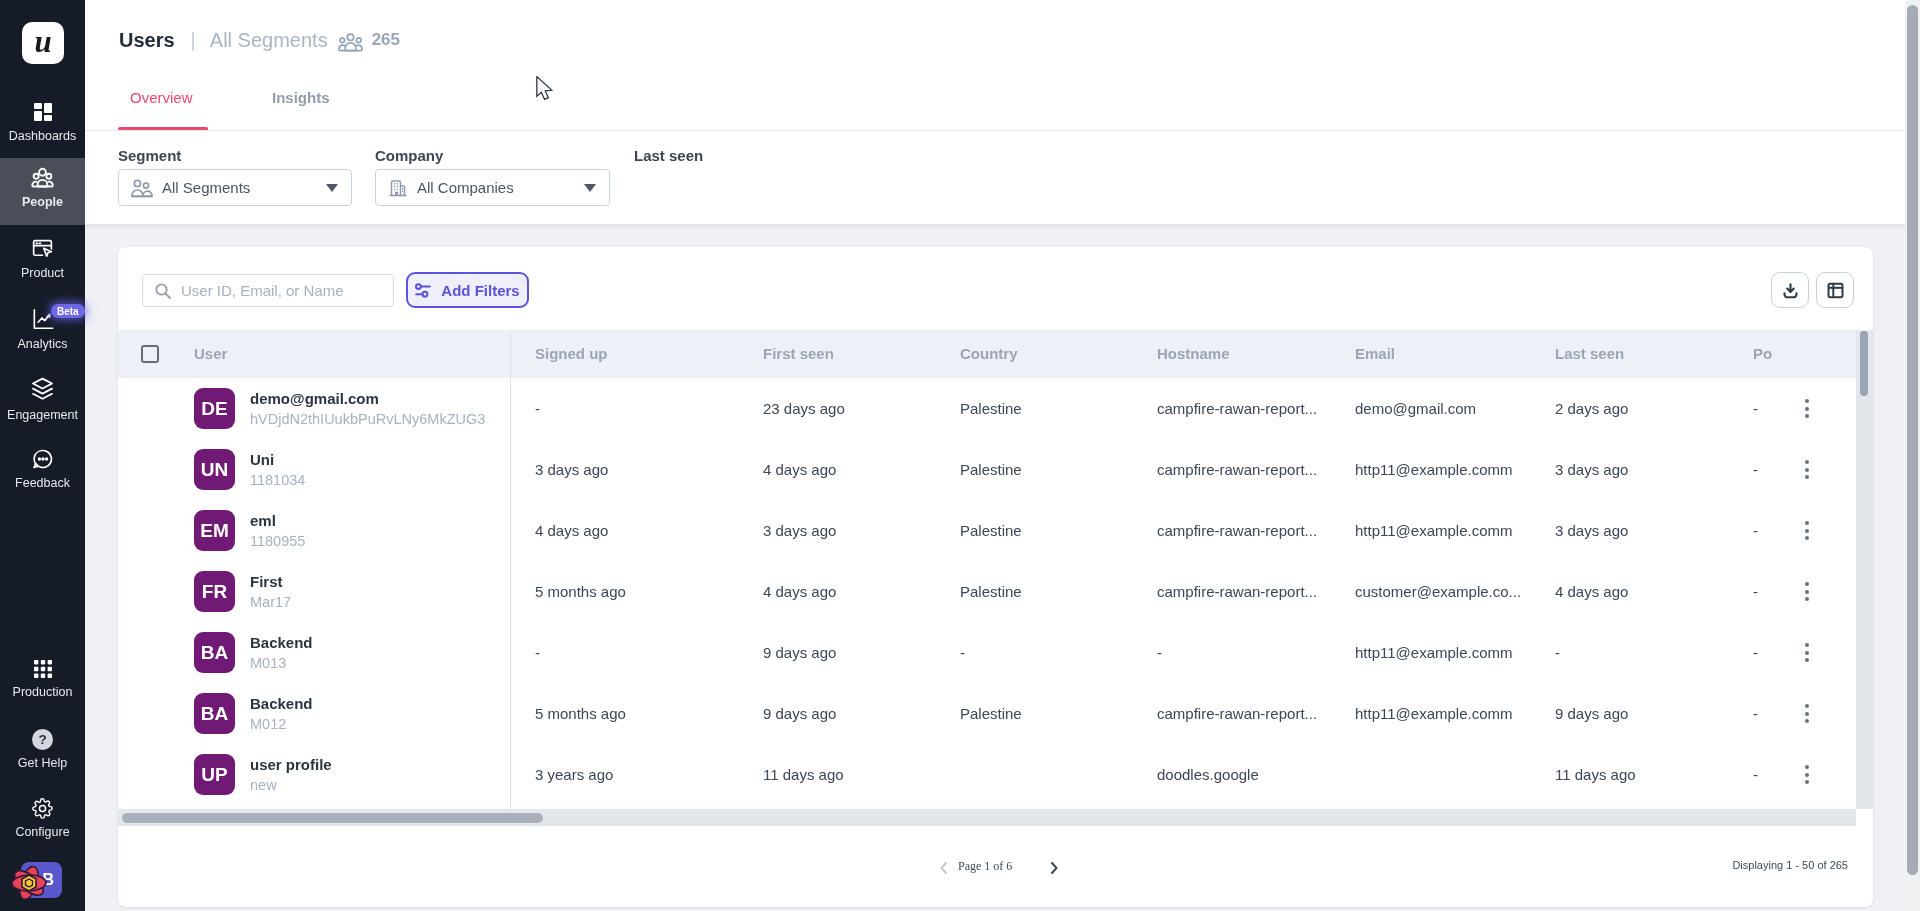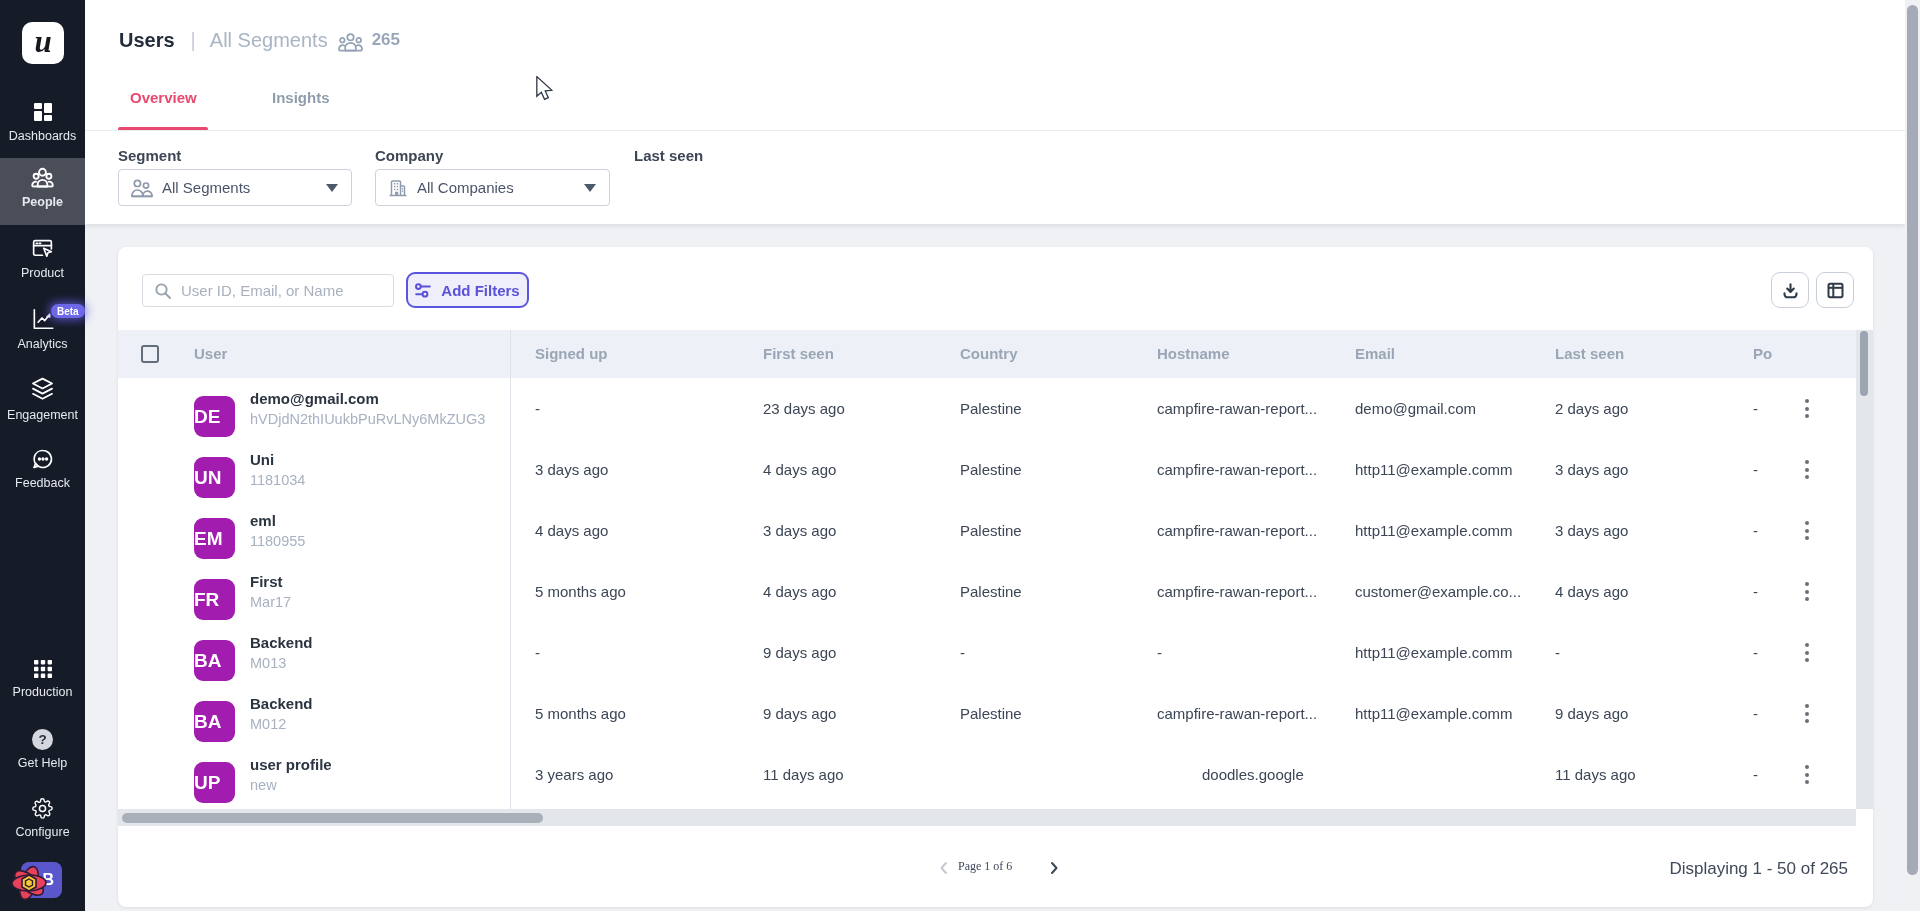--- a/index.html
+++ b/index.html
@@ -16,21 +16,21 @@
 .activebg { position:absolute; left:0; top:158px; width:85px; height:67px; background:#4a4e58; }
 
 
 .main { position:absolute; left:85px; top:0; width:1820px; height:694px; }
 .tophead { position:absolute; left:0; top:0; width:1820px; height:224px; background:#fff; box-shadow:0 3px 4px rgba(30,40,60,0.08); }
 .titlerow { position:absolute; left:34px; top:27px; height:26px; display:flex; align-items:center; }
 .title { font-size:20px; font-weight:700; color:#232c3b; }
 .title-sep { color:#c6cdd8; font-size:20px; margin:0 14px 0 16px; }
 .title-seg { font-size:20px; color:#a9b4c4; }
 .title-count { font-size:17px; font-weight:700; color:#9aa6b8; }
-.tab1 { position:absolute; left:45px; top:89px; font-size:15px; font-weight:700; color:#e9496e; }
+.tab1 { position:absolute; left:45px; top:89px; font-size:15px; font-weight:400; color:#e9496e; }
 .tab2 { position:absolute; left:159px; top:89px; font-size:15px; font-weight:600; color:#909dac;margin-left:28px; }
 .tabbar { position:absolute; left:33px; top:127px; width:90px; height:4px; background:#e9496e; border-radius:2px; }
 .tabline { position:absolute; left:0; top:130px; width:1820px; height:1px; background:#e8eaee; }
 .flabel { position:absolute; top:147px; font-size:15px; font-weight:700; color:#3d4655; }
 .fbox { position:absolute; top:169px; height:37px; background:#fff; border:1px solid #ccd2dc; border-radius:4px; display:flex; align-items:center; padding:0 12px; }
 .fbox .ftext { font-size:15px; color:#4a5568; margin-left:9px; }
 .fbox .caret { position:absolute; right:13px; width:0; height:0; border-left:6.5px solid transparent; border-right:6.5px solid transparent; border-top:8px solid #4d5869; }
 
 
 .card { position:absolute; left:33px; top:247px; width:1755px; height:660px; background:#fff; border-radius:8px; box-shadow:0 1px 3px rgba(40,50,70,0.10); }
@@ -41,35 +41,35 @@
 .icbtn { position:absolute; top:25px; width:38px; height:36px; border:1px solid #c9cfd9; border-radius:9px; display:flex; align-items:center; justify-content:center; background:#fff; }
 
 
 .thead { position:absolute; left:0; top:83px; width:1738px; height:48px; background:#edf1f7; }
 .th { position:absolute; top:0; height:48px; line-height:48px; font-size:15px; font-weight:700; color:#9aa5b5; }
 .hcheck { position:absolute; left:23px; top:15px; width:18px; height:18px; border:2px solid #646d7a; border-radius:3px; background:#edf1f7; }
 .vdiv { position:absolute; left:392px; top:83px; width:1px; height:479px; background:#dde2e9; }
 .rows { position:absolute; left:0; top:131px; width:1738px; }
 .row { position:absolute; left:0; width:1738px; height:61px; }
 .cell { position:absolute; top:0; height:61px; line-height:61px; font-size:15px; color:#3c4656; white-space:nowrap; }
-.avatar { position:absolute; left:76px; top:18px; width:41px; height:41px; border-radius:9px; background:#a21caf; color:#fff; font-size:19px; font-weight:700; line-height:41px; }
+.avatar { position:absolute; left:76px; top:10px; width:41px; height:41px; border-radius:9px; background:#701a75; color:#fff; font-size:19px; font-weight:700; text-align:center; line-height:41px; }
 .uname { position:absolute; left:132px; top:12px; font-size:15px; font-weight:700; color:#2b3441; }
 .uid { position:absolute; left:132px; top:33px; font-size:14.5px; color:#a7b1c0; }
 .kebab { position:absolute; left:1687px; top:21px; width:4px; }
 .kebab i { display:block; width:4px; height:4px; border-radius:50%; background:#69707c; margin-bottom:3.5px; }
 
 
 .vtrack { position:absolute; left:1738px; top:83px; width:17px; height:479px; background:#e3e6ea; }
 .vthumb { position:absolute; left:1742px; top:84px; width:8px; height:65px; background:#9ba4b1; border-radius:4px; }
 .htrack { position:absolute; left:0px; top:562px; width:1738px; height:17px; background:#e3e6ea; }
 .hthumb { position:absolute; left:4px; top:566px; width:421px; height:10px; background:#a9b0ba; border-radius:5px; }
 
 
 .pgtext { position:absolute; left:840px; top:612px; font-size:12px; color:#3f4959;font-family:Liberation Serif, serif; }
-.disp { position:absolute; right:25px; top:612px; font-size:17px; color:#3f4959; }
+.disp { position:absolute; right:25px; top:612px; font-size:11px; color:#3f4959; }
 .chev { position:absolute; top:613px; }
 
 
 .pagesb { position:absolute; right:0; top:0; width:15px; height:911px; background:#f0f1f3; z-index:50; }
 .pagesb .pthumb { position:absolute; left:2px; top:5px; width:11px; height:870px; background:#a4abb7; border-radius:6px; }
 .cursor { position:absolute; left:536px; top:76px; z-index:60; }
 </style>
 </head>
 <body>
 <div class="sidebar">
@@ -367,21 +367,21 @@
             <i></i>
             <i></i>
           </div>
 </div>
 <div class="row" style="top:366px;">
 <div class="avatar">UP</div>
 <div class="uname">user profile</div>
 <div class="uid">new</div>
 <div class="cell" style="left:417px;">3 years ago</div>
 <div class="cell" style="left:645px;">11 days ago</div>
-<div class="cell" style="left:1039px;margin-left:45px;">doodles.google</div>
+<div class="cell" style="left:1039px;">doodles.google</div>
 <div class="cell" style="left:1437px;">11 days ago</div>
 <div class="cell" style="left:1635px;">-</div>
 <div class="kebab">
             <i></i>
             <i></i>
             <i></i>
           </div>
 </div>    
       </div>
     <div class="vtrack"></div>

